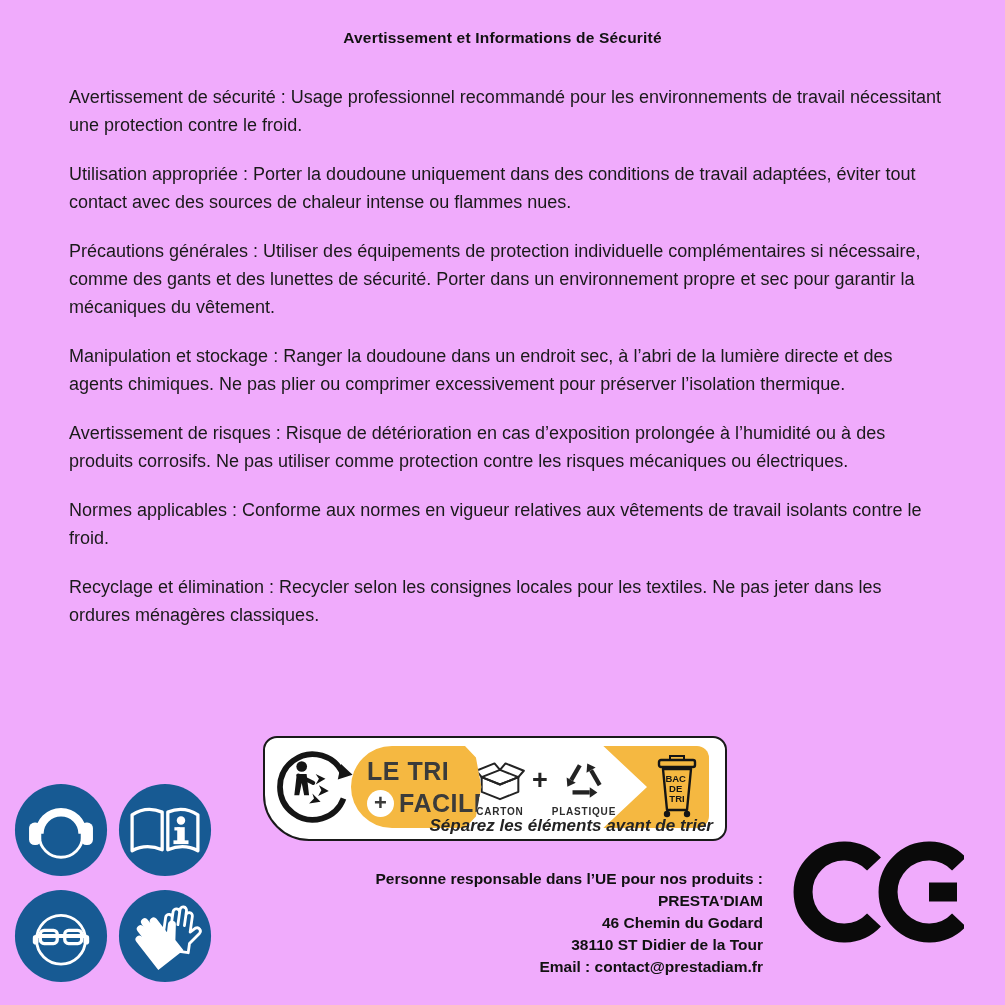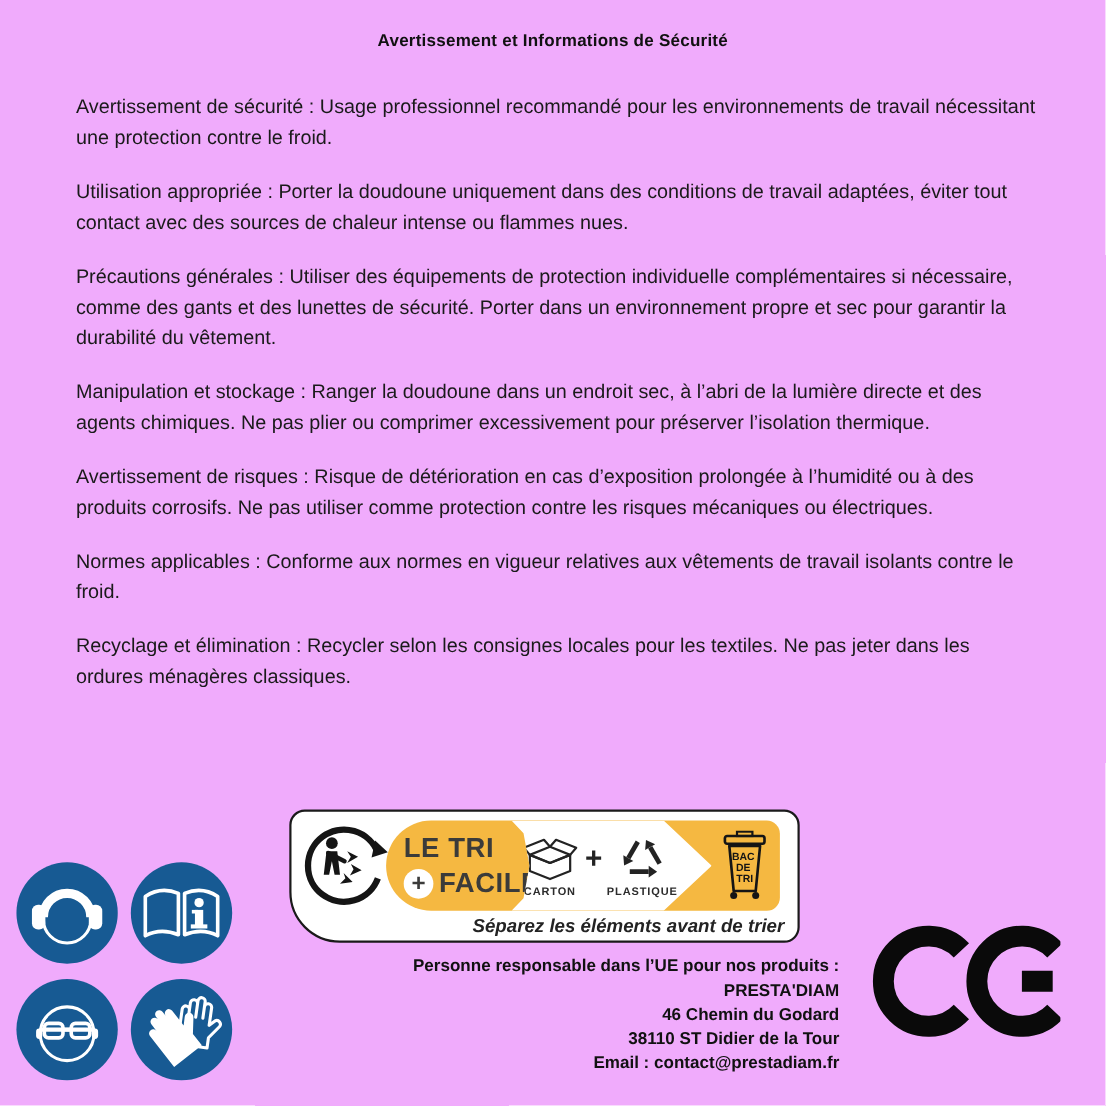--- a/index.html
+++ b/index.html
@@ -8,21 +8,21 @@
   .title{position:absolute;top:29px;left:0;width:100%;margin:0;text-align:center;
          font-size:15.5px;font-weight:700;letter-spacing:.2px;color:#111;}
   .paragraphs{position:absolute;left:69px;top:83px;width:878px;font-size:18px;line-height:28px;}
   .paragraphs p{margin:0 0 21px 0;}
   
   .picto-grid{position:absolute;left:14px;top:783px;display:grid;
               grid-template-columns:94px 94px;gap:12px 10px;}
   .picto{width:94px;height:94px;display:block;}
   
   .fr-code{position:absolute;left:267px;top:707px;font-size:15px;font-weight:700;color:#222;margin-top:30px;}
-  .infotri{position:absolute;left:263px;top:736px;width:464px;height:121px;background:#fff;
+  .infotri{position:absolute;left:263px;top:736px;width:464px;height:105px;background:#fff;
            border:2px solid #1a1a1a;border-radius:14px 14px 14px 46px;box-sizing:border-box;}
   .triman{position:absolute;left:8px;top:8px;}
   .band{position:absolute;left:86px;top:8px;width:358px;height:82px;background:#F5B841;
         border-radius:41px 12px 12px 41px;}
   .letri-block{position:absolute;left:16px;top:12px;color:#3B3B3A;}
   .letri-line1{font-size:25px;font-weight:800;letter-spacing:.5px;line-height:1.1;}
   .letri-line2{display:flex;align-items:center;margin-top:3px;}
   .plus-badge{width:27px;height:27px;border-radius:50%;background:#fff;color:#3B3B3A;
               display:flex;align-items:center;justify-content:center;
               font-size:22px;font-weight:800;line-height:1;margin-right:5px;}
@@ -46,21 +46,21 @@
 </head>
 <body>
 
 <div class="page">
 
   <h1 class="title">Avertissement et Informations de Sécurité</h1>
 
   <div class="paragraphs">
     <p>Avertissement de sécurité : Usage professionnel recommandé pour les environnements de travail nécessitant une protection contre le froid.</p>
     <p>Utilisation appropriée : Porter la doudoune uniquement dans des conditions de travail adaptées, éviter tout contact avec des sources de chaleur intense ou flammes nues.</p>
-    <p>Précautions générales : Utiliser des équipements de protection individuelle complémentaires si nécessaire, comme des gants et des lunettes de sécurité. Porter dans un environnement propre et sec pour garantir la durabilité du vêtement.</p>
+    <p>Précautions générales : Utiliser des équipements de protection individuelle complémentaires si nécessaire, comme des gants et des lunettes de sécurité. Porter dans un environnement propre et sec pour garantir la mécaniques du vêtement.</p>
     <p>Manipulation et stockage : Ranger la doudoune dans un endroit sec, à l’abri de la lumière directe et des agents chimiques. Ne pas plier ou comprimer excessivement pour préserver l’isolation thermique.</p>
     <p>Avertissement de risques : Risque de détérioration en cas d’exposition prolongée à l’humidité ou à des produits corrosifs. Ne pas utiliser comme protection contre les risques mécaniques ou électriques.</p>
     <p>Normes applicables : Conforme aux normes en vigueur relatives aux vêtements de travail isolants contre le froid.</p>
     <p>Recyclage et élimination : Recycler selon les consignes locales pour les textiles. Ne pas jeter dans les ordures ménagères classiques.</p>
   </div>
 
   <div class="picto-grid">
     <svg class="picto" viewBox="0 0 100 100">
       <circle cx="50" cy="50" r="49" fill="#175A93"></circle>
       <circle cx="50" cy="56" r="23" stroke="#fff" stroke-width="3" fill="none"></circle>

